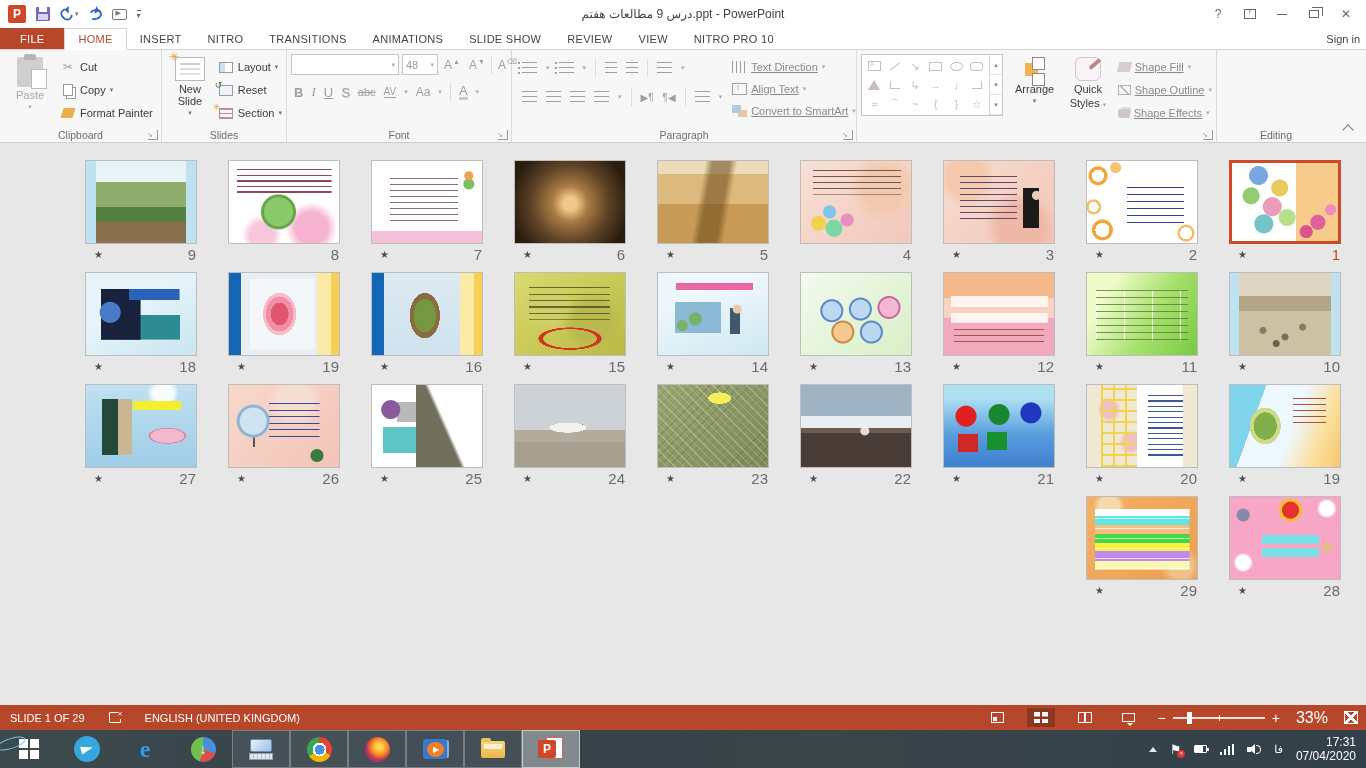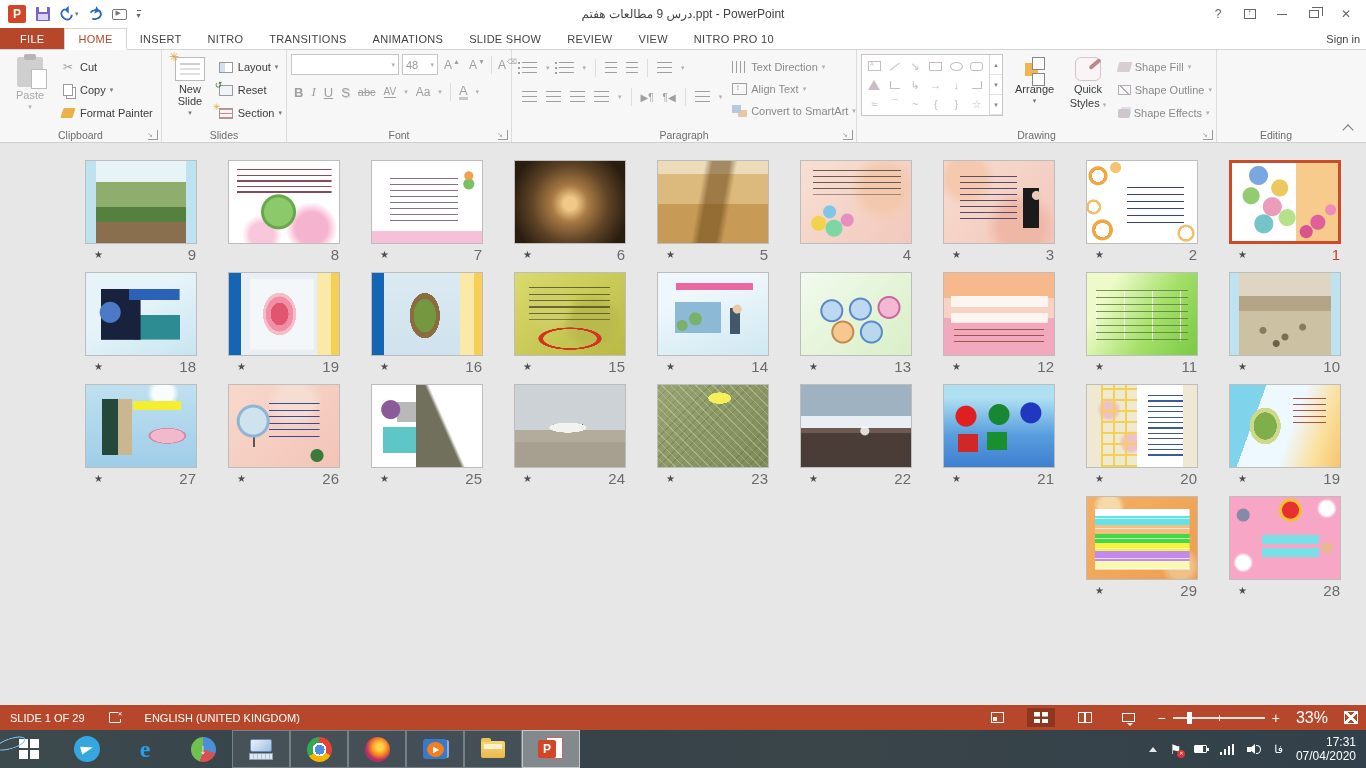--- a/index.html
+++ b/index.html
@@ -44,21 +44,21 @@
   .glabel{position:absolute;bottom:1px;left:0;right:0;text-align:center;font-size:10.5px;color:#6d6d6d;}
   .dlg{position:absolute;right:3px;bottom:2px;width:10px;height:10px;border-left:1px solid #999;border-bottom:1px solid #999;transform:rotate(-90deg);}
   .dlg:after{content:"↘";position:absolute;font-size:7px;color:#999;left:1px;top:-2px;transform:rotate(90deg);}
   .bigbtn{width:52px;display:flex;flex-direction:column;align-items:center;padding-top:3px;gap:2px;}
   .blabel{font-size:11px;color:#3b3b3b;text-align:center;line-height:12px;}
   .dis{color:#a8a8a8;}
   .carat{font-size:7px;color:#777;}
   .carat.dis{color:#b0b0b0;}
   .col{display:flex;flex-direction:column;justify-content:flex-start;gap:3px;padding-top:3px;}
   .sbtn{display:flex;align-items:center;gap:4px;font-size:11px;color:#3b3b3b;height:20px;white-space:nowrap;}
-  .sbtn .dim{color:#8a8a8a;}
+  .sbtn .dim{color:#8a8a8a;text-decoration:underline;}
   .icon16{width:16px;display:inline-flex;justify-content:center;font-size:12px;}
   
   .pasteico{width:26px;height:30px;background:#cfcfcf;border-radius:2px;position:relative;}
   .pasteico:before{content:"";position:absolute;top:-3px;left:7px;width:12px;height:6px;background:#b5b5b5;border-radius:2px;}
   .pasteico:after{content:"";position:absolute;right:-4px;bottom:-2px;width:14px;height:18px;background:#fff;border:1px solid #bbb;}
   .scis{color:#9a9a9a;}
   .copyico{width:10px;height:12px;border:1.2px solid #9a9a9a;background:#fff;box-shadow:3px 3px 0 -1px #fff,3px 3px 0 0 #9a9a9a;}
   .fmtico{width:12px;height:10px;background:#e8b14a;transform:skewX(-18deg);border-radius:1px;}
   
   .newslideico{width:30px;height:24px;background:#fff;border:1px solid #b9b9b9;position:relative;}
@@ -474,21 +474,20 @@
               <span class="dim">Shape Outline</span>
               <span class="carat dis">▾</span>
             </div>
           <div class="sbtn">
               <span class="micon mi-eff"></span>
               <span class="dim">Shape Effects</span>
               <span class="carat dis">▾</span>
             </div>
         </div>
       </div>
-      <div class="glabel"><span>Drawing</span></div>
       <span class="dlg"></span>
     </div>
 
     <div class="group" style="width:118px;border-right:none;">
       <div class="glabel"><span>Editing</span></div>
     </div>
 
     <div class="chevcol">
         <span class="chev"></span>
       </div>

